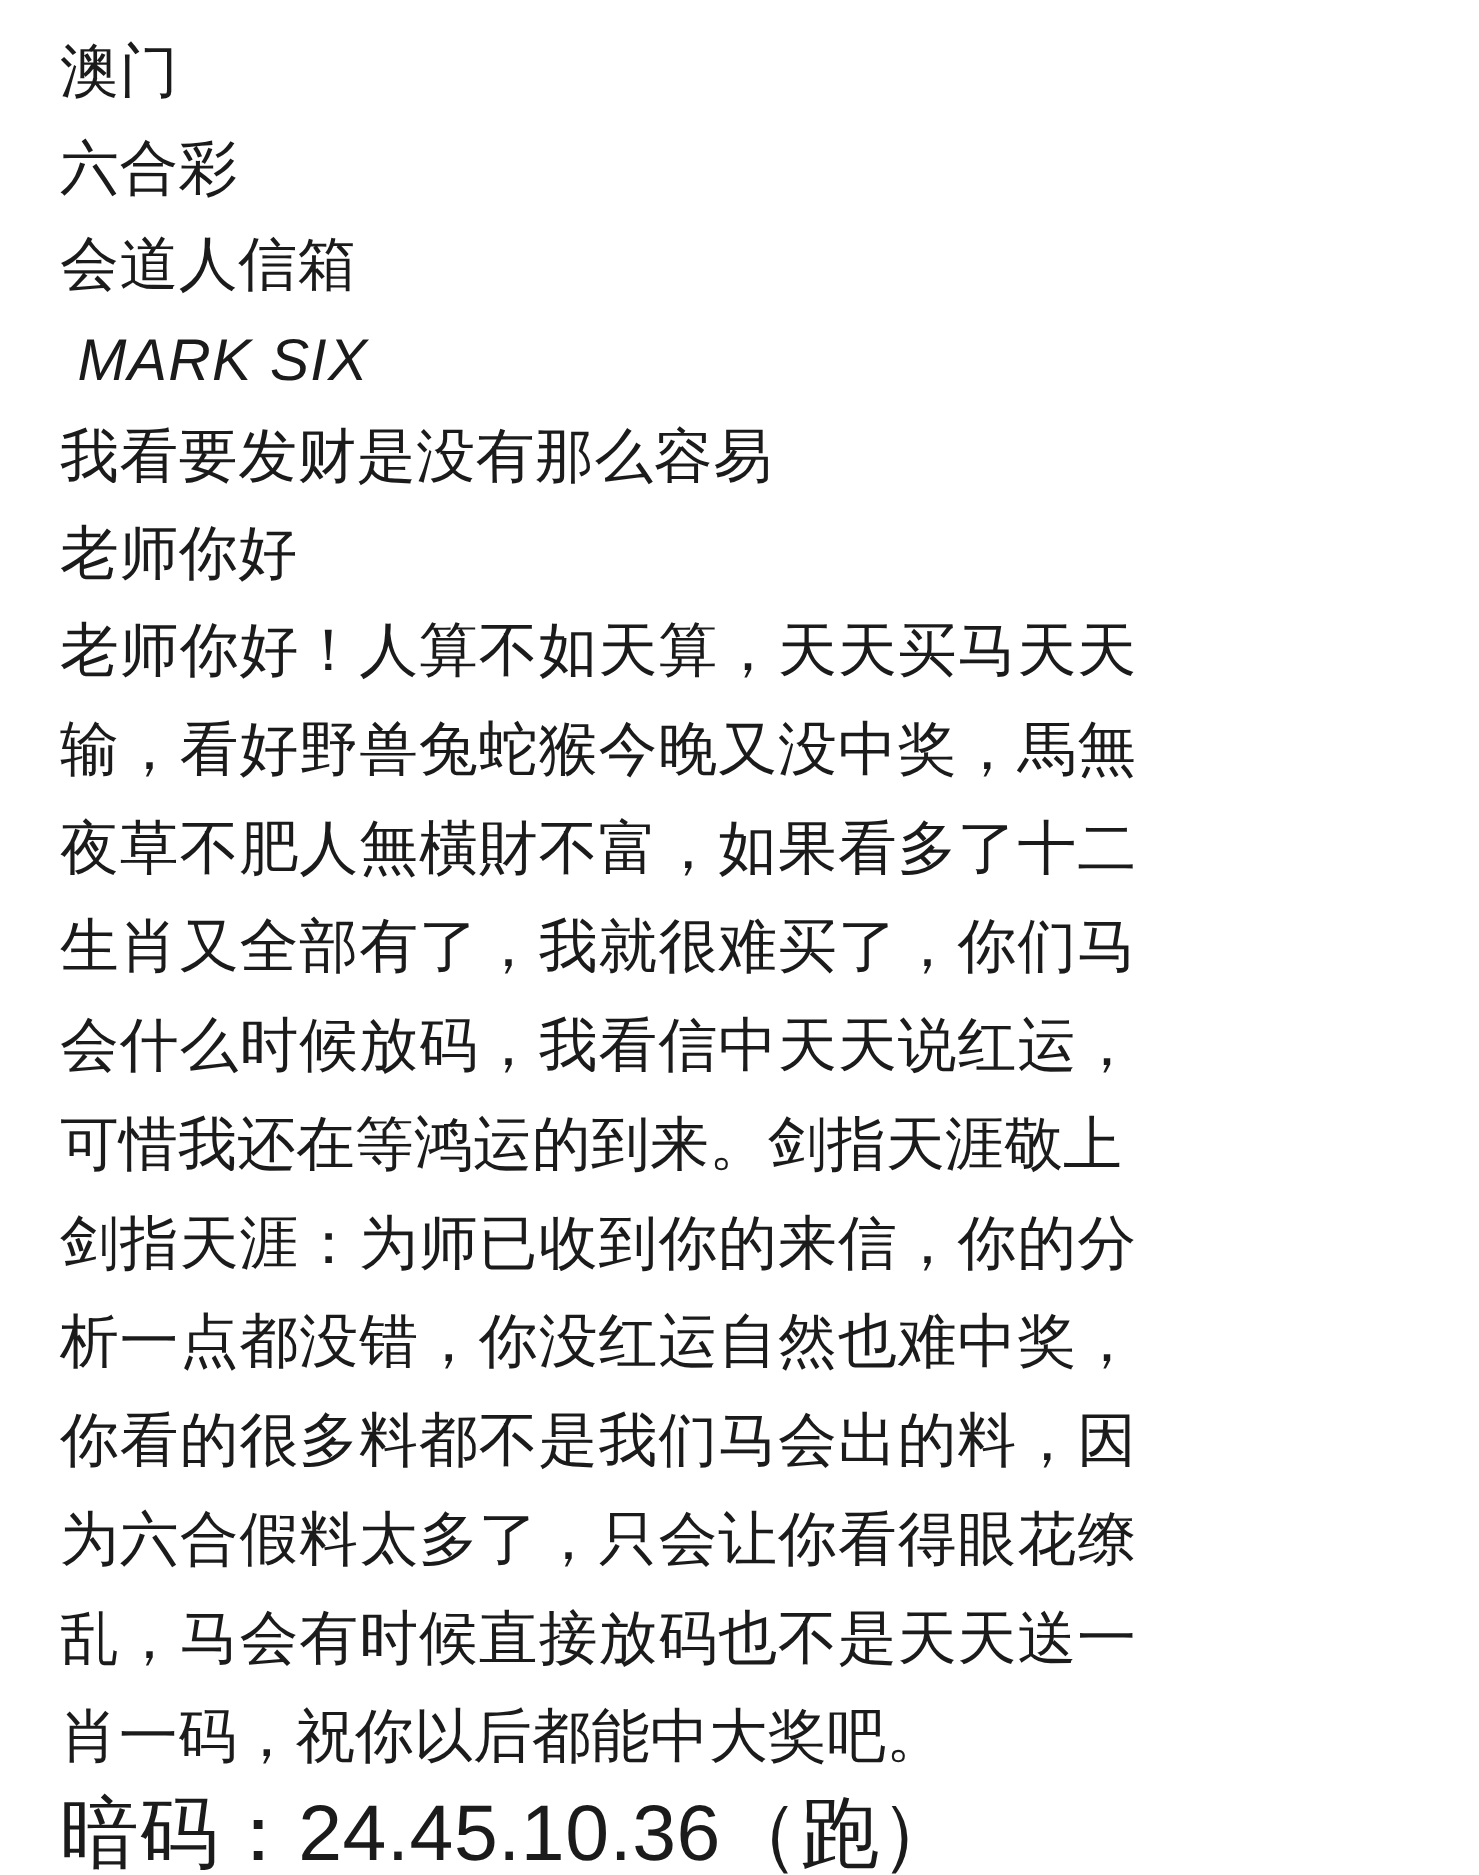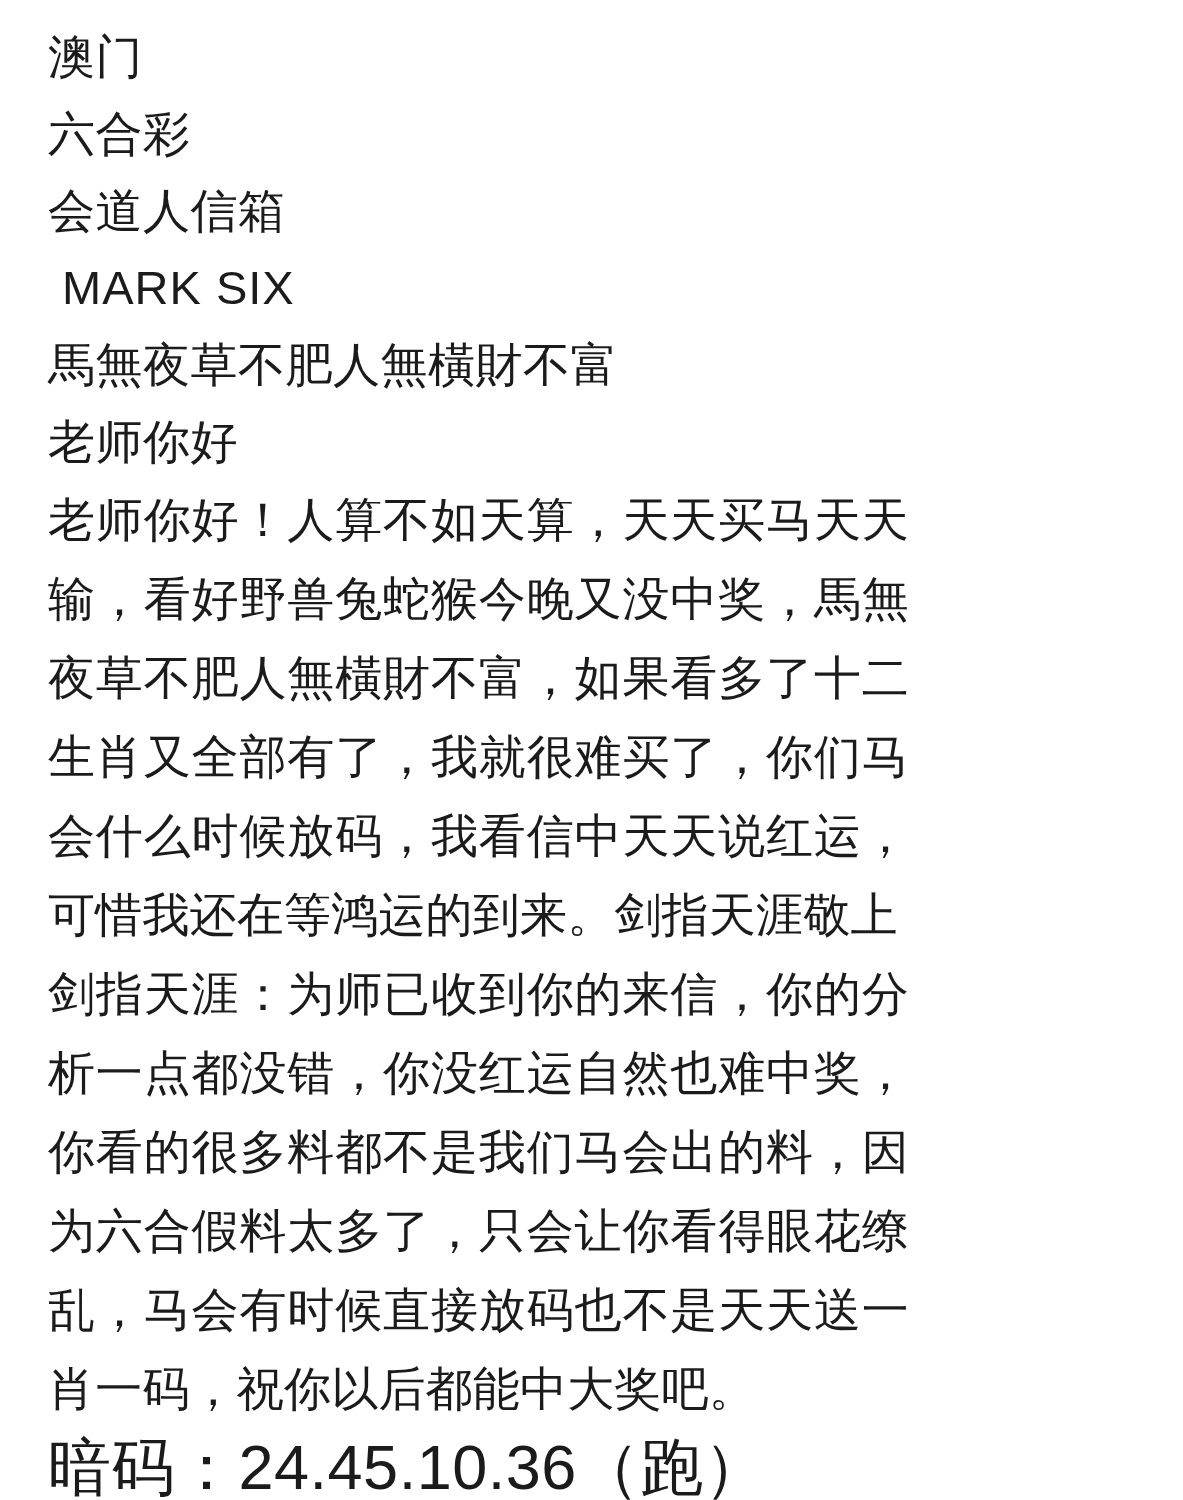--- a/index.html
+++ b/index.html
@@ -22,20 +22,21 @@
   .line {
     font-size: 47px;
     line-height: 77px;
     font-weight: 400;
     letter-spacing: 0.5px;
     white-space: pre-wrap;
     color: #1b1b1b;
   }
   .line.latin {
     letter-spacing: 1px;
+    font-style: italic;
   }
   .para {
     font-size: 47px;
     line-height: 79px;
     font-weight: 400;
     text-align: justify;
     text-justify: inter-ideograph;
     letter-spacing: 0.2px;
     white-space: pre-wrap;
     color: #1b1b1b;
@@ -52,21 +53,21 @@
 </style>
 </head>
 <body>
 
 <div class="page">
 
   <div class="line">澳门</div>
   <div class="line">六合彩</div>
   <div class="line">会道人信箱</div>
   <div class="line latin"> MARK SIX</div>
-  <div class="line">馬無夜草不肥人無橫財不富</div>
+  <div class="line">我看要发财是没有那么容易</div>
   <div class="line">老师你好</div>
 
   <div class="para">老师你好！人算不如天算，天天买马天天输，看好野兽兔蛇猴今晚又没中奖，馬無夜草不肥人無橫財不富，如果看多了十二生肖又全部有了，我就很难买了，你们马会什么时候放码，我看信中天天说红运，可惜我还在等鸿运的到来。剑指天涯敬上</div>
 
   <div class="para">剑指天涯：为师已收到你的来信，你的分析一点都没错，你没红运自然也难中奖，你看的很多料都不是我们马会出的料，因为六合假料太多了，只会让你看得眼花缭乱，马会有时候直接放码也不是天天送一肖一码，祝你以后都能中大奖吧。</div>
 
   <div class="code-line">暗码：24.45.10.36（跑）</div>
 
 </div>
 

